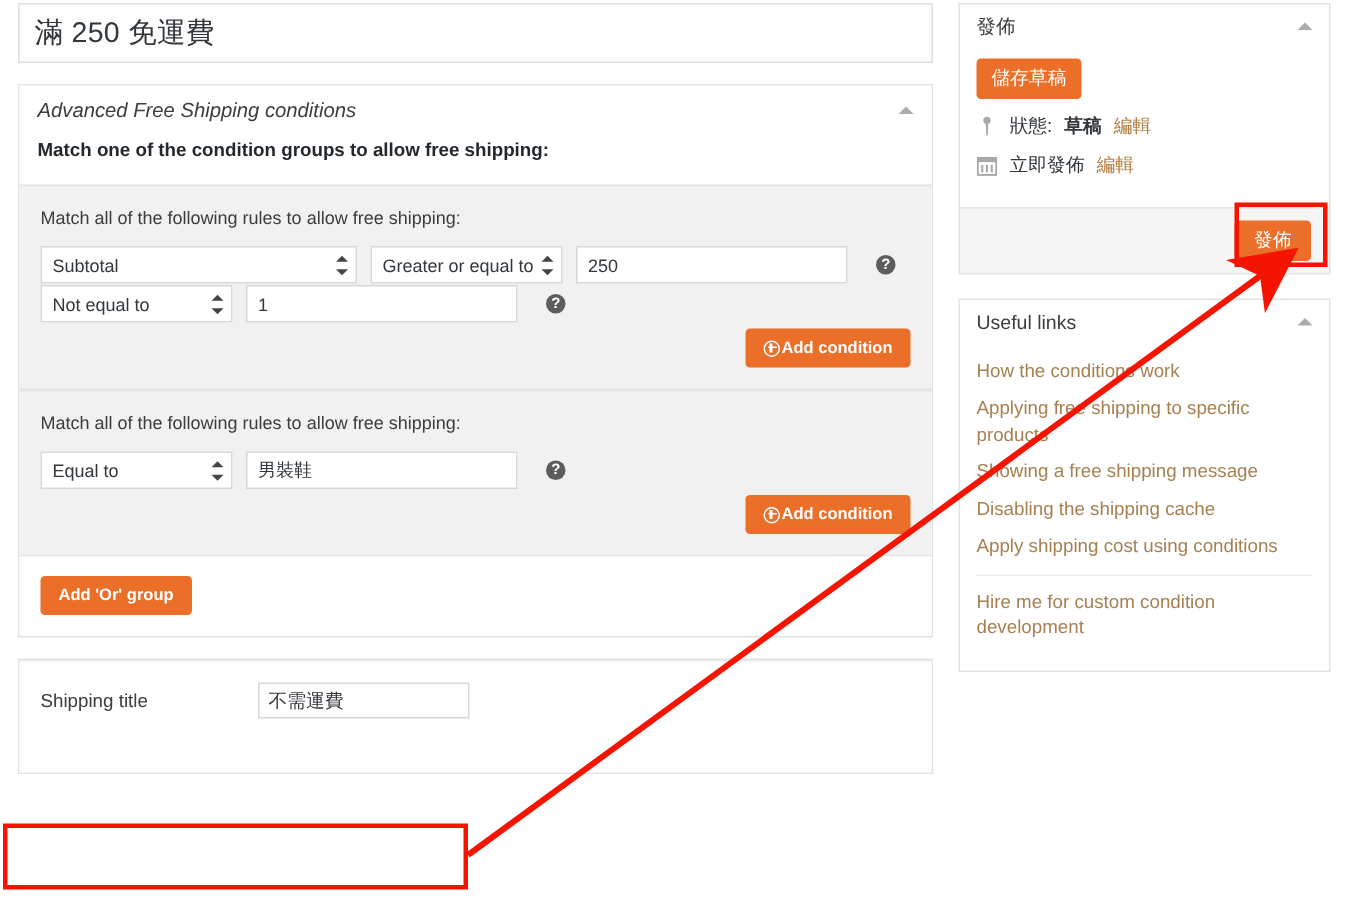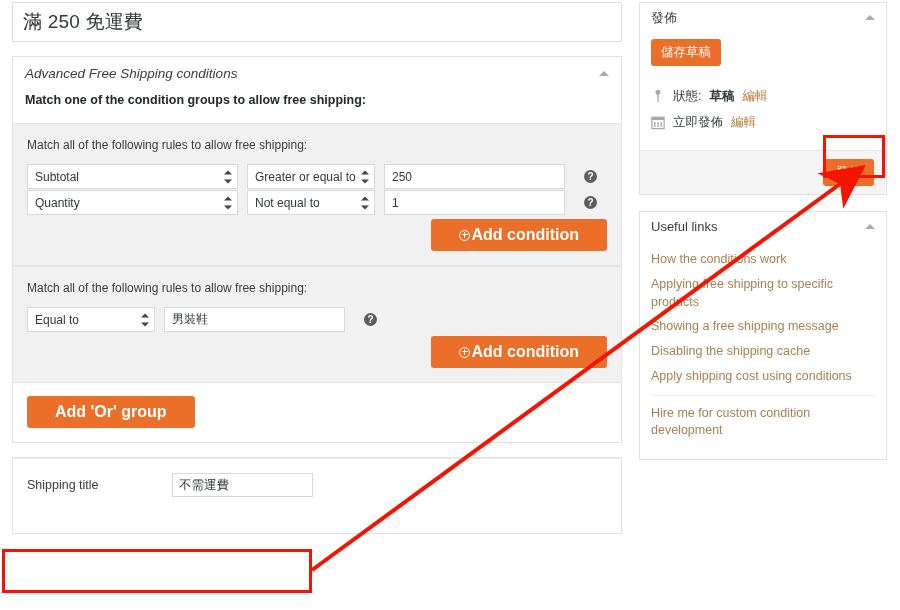--- a/index.html
+++ b/index.html
@@ -152,23 +152,23 @@
     margin-left: 10px;
     flex: none;
     cursor: pointer;
   }
 
   .btn-orange {
     background: #eb6f28;
     color: #ffffff;
     border: none;
     border-radius: 3px;
-    font-size: 16px;
+    font-size: 11px;
     font-weight: bold;
-    padding: 7px 28px;
+    padding: 7px 12px;
     display: inline-flex;
     align-items: center;
     gap: 1px;
     cursor: pointer;
     font-family: "Liberation Sans", sans-serif;
   }
   .plus-ico {
     width: 11px; height: 11px;
     border-radius: 50%;
     border: 1.6px solid #ffffff;
@@ -240,21 +240,21 @@
   .pub-body { padding: 6px 11px 10px 11px; }
   .btn-draft {
     background: #eb6f28;
     color: #ffffff;
     border: none;
     border-radius: 3px;
     font-size: 12.5px;
     padding: 5px 10px;
     cursor: pointer;
     font-family: Liberation Mono, monospace;
-    margin-bottom: 22px;
+    margin-bottom: 10px;
   }
   .meta-line {
     display: flex;
     align-items: center;
     gap: 8px;
     font-size: 12.5px;
     color: #32373c;
     margin-bottom: 9px;
   }
   .meta-line .ml-edit { color: #b07b3c; cursor: pointer; }
@@ -342,27 +342,20 @@
                 <i class="dn"></i>
               </span>
           </div>
           <div class="txt">
             <span>250</span>
           </div>
           <div class="helpico">?</div>
         </div>
 
         <div class="cond-row">
-          <div class="sel w1">
-            <span>Quantity</span>
-            <span class="spinner">
-                <i class="up"></i>
-                <i class="dn"></i>
-              </span>
-          </div>
           <div class="sel w2">
             <span>Not equal to</span>
             <span class="spinner">
                 <i class="up"></i>
                 <i class="dn"></i>
               </span>
           </div>
           <div class="txt">
             <span>1</span>
           </div>

